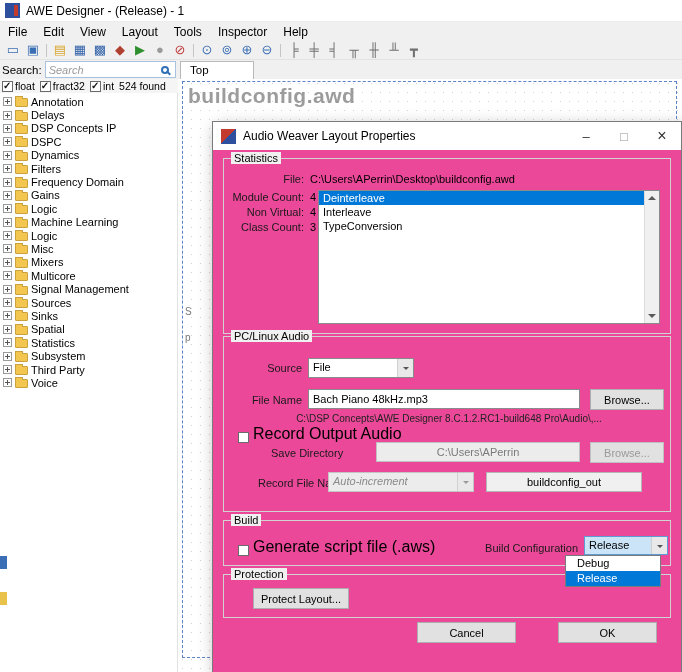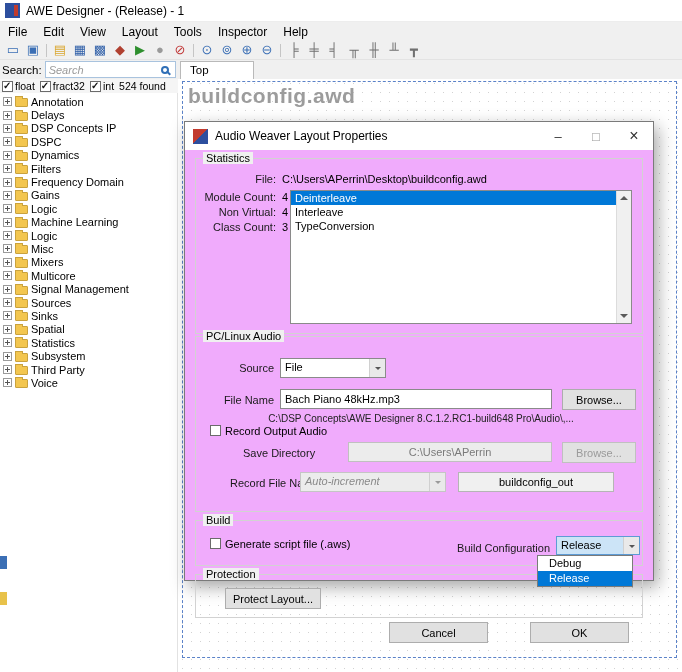--- a/index.html
+++ b/index.html
@@ -52,21 +52,21 @@
   .dock-yellow { top:592px; background:#e8c24a; }
 
   
   .canvas { position:absolute; left:178px; top:79px; right:0; bottom:0; background:#fff;
             background-image:radial-gradient(circle,#d2d2d2 0.8px,transparent 1px); background-size:9px 9px; }
   .selection-border { position:absolute; left:4px; top:2px; right:5px; bottom:14px; border:1px dashed #5b82c8; }
   .canvas-title { position:absolute; left:10px; top:5px; font-size:21px; font-weight:bold; color:#9c9c9c; letter-spacing:.5px; }
   .canvas-frag { position:absolute; left:7px; font-size:10px; color:#777; }
 
   
-  .dialog { position:absolute; left:184px; top:121px; width:470px; height:460px; background:#f0abfc; border:1px solid #7a7a7a; box-shadow:4px 6px 16px rgba(0,0,0,.35); z-index:10; }
+  .dialog { position:absolute; left:212px; top:121px; width:470px; height:552px; background:#ec4899; border:1px solid #7a7a7a; box-shadow:4px 6px 16px rgba(0,0,0,.35); z-index:10; }
   .dlg-title { height:28px; background:#fff; display:flex; align-items:center; padding-left:8px; }
   .dlg-icon { width:15px; height:15px; margin-right:7px; background:linear-gradient(135deg,#c23b2e 50%,#2d4f9e 50%); flex:0 0 auto; }
   .dlg-title-text { font-size:12px; flex:1; }
   .dlg-ctrl { width:38px; height:28px; display:flex; align-items:center; justify-content:center; font-size:13px; color:#333; }
   .dlg-max { color:#999; }
   .dlg-close { font-size:16px; }
 
   .group { position:absolute; left:10px; width:448px; border:1px solid #d2d2d2; font-size:11px; }
   .group-label { position:absolute; top:-7px; left:7px; background:#f0f0f0; padding:0 3px; font-size:11px; }
   .g-stats { top:36px; height:176px; }
@@ -101,21 +101,21 @@
   .combo.disabled .tri-down { border-top-color:#9a9a9a; }
 
   .src-lbl { left:0; top:25px; width:78px; text-align:right; }
   .src-combo { left:84px; top:21px; width:106px; }
   .fn-lbl { left:0; top:57px; width:78px; text-align:right; }
   .fn-input { position:absolute; left:84px; top:52px; width:272px; height:20px; border:1px solid #8a8a8a; background:#fff; font-size:11px; font-family:inherit; padding:0 4px; }
   .btn { position:absolute; background:#e1e1e1; border:1px solid #adadad; font-size:11px; font-family:inherit; cursor:default; }
   .btn.disabled { color:#9a9a9a; border-color:#c0c0c0; }
   .browse1 { left:366px; top:52px; width:74px; height:21px; }
   .hint { position:absolute; left:58px; top:76px; width:334px; text-align:center; font-size:10px; color:#222; white-space:nowrap; overflow:hidden; }
-  .check-line { position:absolute; display:flex; align-items:flex-start; gap:4px; font-size:11px; white-space:nowrap; }
+  .check-line { position:absolute; display:flex; align-items:flex-end; gap:4px; font-size:16px; white-space:nowrap; }
   .rec-check { left:14px; top:88px; }
   .sd-lbl { left:47px; top:110px; }
   .sd-field { position:absolute; left:152px; top:105px; width:204px; height:20px; background:#ececec; border:1px solid #c0c0c0; color:#7a7a7a; font-size:11px; display:flex; align-items:center; justify-content:center; white-space:nowrap; }
   .browse2 { left:366px; top:105px; width:74px; height:21px; }
   .rf-lbl { left:34px; top:140px; }
   .rf-combo { left:104px; top:135px; width:146px;font-style:italic; }
   .rf-field { position:absolute; left:262px; top:135px; width:156px; height:20px; border:1px solid #b5b5b5; background:#f0f0f0; display:flex; align-items:center; justify-content:center; font-size:11px; }
 
   .gen-check { left:14px; top:17px; }
   .bc-lbl { left:252px; top:21px; width:102px; text-align:right; }

